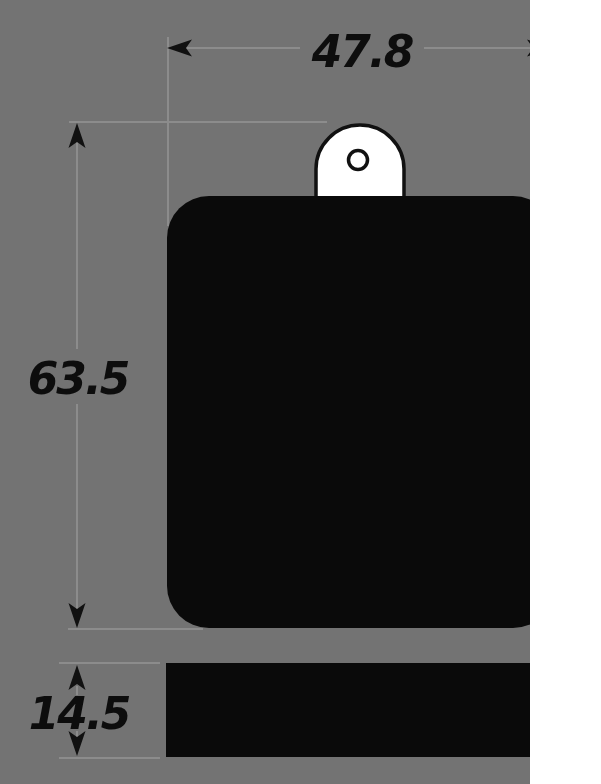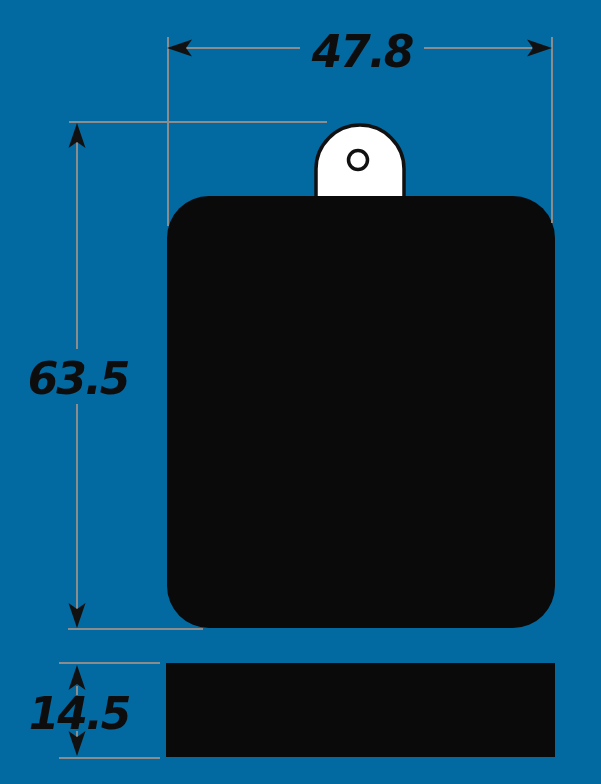--- a/index.html
+++ b/index.html
@@ -2,23 +2,23 @@
 <html><head>
 <meta charset="utf-8">
 <style>
   html, body {
     margin: 0;
     padding: 0;
     background: #ffffff;
   }
   .canvas {
     position: relative;
-    width: 601px;
+    width: 530px;
     height: 784px;
-    background: #0369a1;
+    background: #737373;
     overflow: hidden;
   }
   svg.drawing {
     display: block;
     width: 601px;
     height: 784px;
   }
   .dim-label {
     font-family: "DejaVu Sans", "Liberation Sans", sans-serif;
     font-weight: bold;

